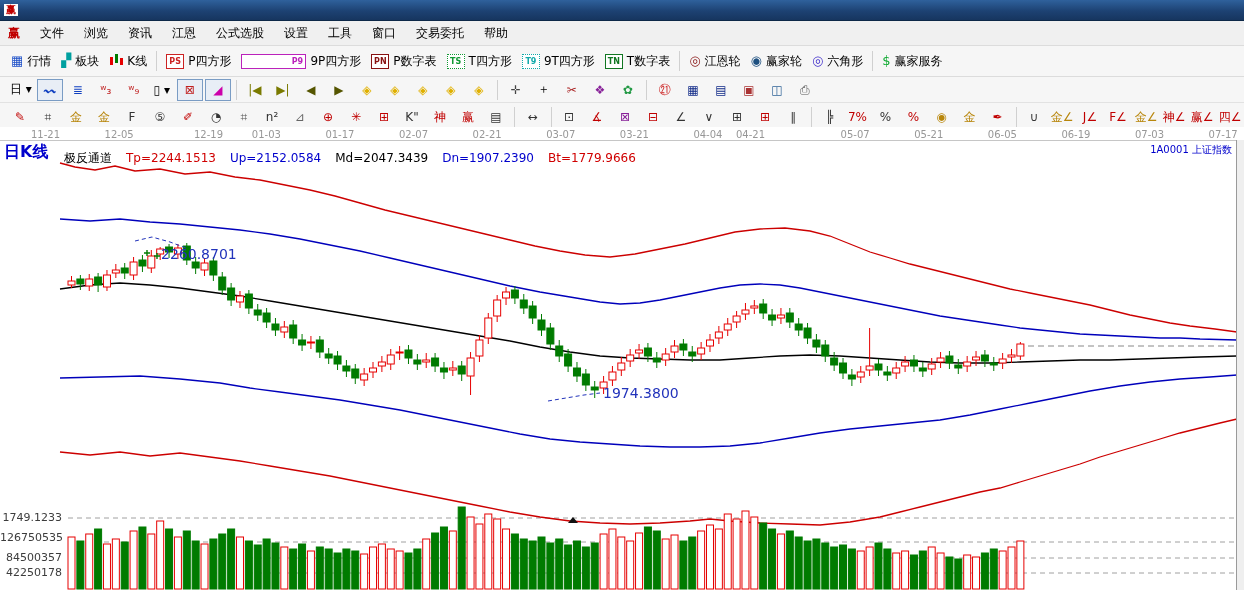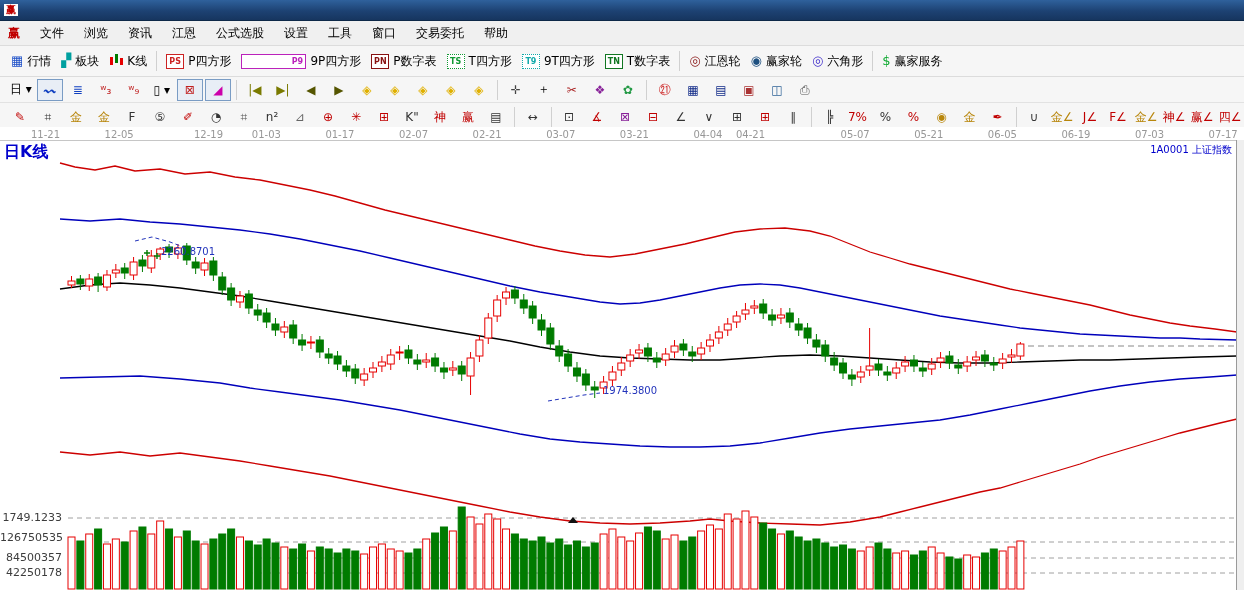--- a/index.html
+++ b/index.html
@@ -27,21 +27,21 @@
   
   #chart{position:absolute;left:0;top:127px;width:1244px;height:463px;background:#fff;}
   #chart-svg{position:absolute;left:0;top:0;}
   .datelabel{position:absolute;top:2px;font-size:10px;color:#979797;white-space:nowrap;}
   #date-sep{position:absolute;left:0;top:13px;width:1238px;height:1px;background:#c6c6c6;}
   #period-label{position:absolute;left:4px;top:15px;font-size:16px;color:#0000cc;font-weight:bold;}
   #legend{position:absolute;left:64px;top:23px;font-size:12px;white-space:nowrap;}
   #legend span{margin-right:14px;}
   #symbol-label{position:absolute;right:12px;top:16px;font-size:10px;color:#0000cc;}
   .vol-label{position:absolute;font-size:11px;color:#3c3c3c;text-align:right;width:62px;left:0;}
-  .annot{position:absolute;font-size:10px;color:#2233bb;white-space:nowrap;}
+  .annot{position:absolute;font-size:14px;color:#2233bb;white-space:nowrap;}
   #scroll-strip{position:absolute;right:0;top:13px;width:7px;height:450px;background:#efefef;border-left:1px solid #9a9a9a;}
 </style>
 </head>
 <body>
 
 <div id="titlebar">
   <div class="appicon">赢</div>
 </div>
 
 <div id="menubar">
@@ -540,20 +540,21 @@
       </g>
       <line x1="1028" y1="219" x2="1236" y2="219" stroke="#888888" stroke-dasharray="6,4"></line>
       <polyline points="135,114 152,110 170,115 186,121" fill="none" stroke="#2233bb" stroke-dasharray="4,3"></polyline>
       <polyline points="548,274 566,271 584,268 600,266" fill="none" stroke="#2233bb" stroke-dasharray="4,3"></polyline>
       <path d="M 144 126 H 150 M 147 123 V 129" stroke="#007b00" stroke-width="1.4"></path>
       <path d="M 154 129 H 160 M 157 126 V 132" stroke="#007b00" stroke-width="1.4"></path>
       <polygon points="573,390 568,396 578,396" fill="#111"></polygon>
     </svg>
   <div id="date-sep"></div>
   <div id="period-label">日K线</div>
+  <div id="legend"><span style="color: rgb(0, 0, 0);">极反通道</span><span style="color: rgb(208, 0, 0);">Tp=2244.1513</span><span style="color: rgb(0, 0, 204);">Up=2152.0584</span><span style="color: rgb(0, 0, 0);">Md=2047.3439</span><span style="color: rgb(0, 0, 204);">Dn=1907.2390</span><span style="color: rgb(208, 0, 0);">Bt=1779.9666</span></div>
   <div id="symbol-label">1A0001  上证指数</div>
   <div id="scroll-strip"></div>
 <div class="vol-label" style="top: 384px;">1749.1233</div>
     <div class="vol-label" style="top: 404px;">126750535</div>
     <div class="vol-label" style="top: 424px;">84500357</div>
     <div class="vol-label" style="top: 439px;">42250178</div>
     <div class="annot" style="left: 161px; top: 119px; color: rgb(34, 51, 187);">2260.8701</div>
     <div class="annot" style="left: 603px; top: 258px; color: rgb(34, 51, 187);">1974.3800</div>
     <div class="datelabel" style="left: 31px;">11-21</div>
     <div class="datelabel" style="left: 104.6px;">12-05</div>

